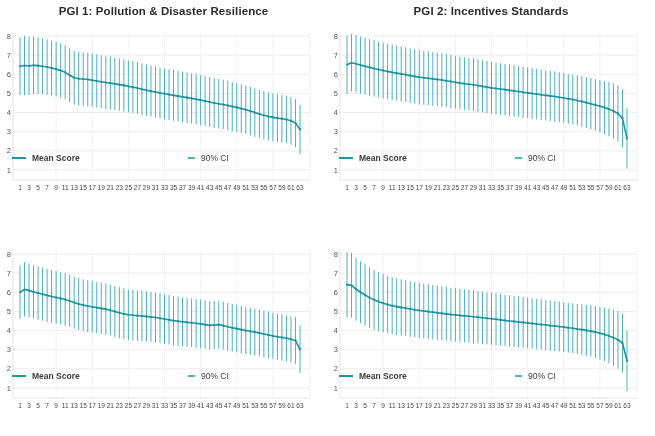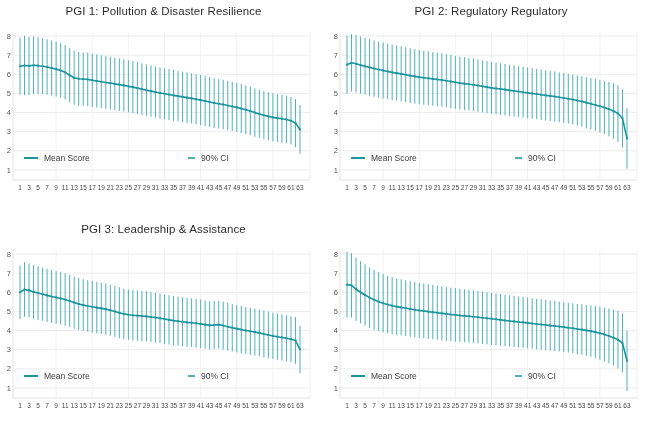--- a/index.html
+++ b/index.html
@@ -1,27 +1,27 @@
 <!DOCTYPE html>
 <html><head>
 <meta charset="utf-8">
 <style>
   html,body{margin:0;padding:0;background:#fff;}
   .dash{position:relative;width:655px;height:436px;background:#fff;overflow:hidden;
         display:grid;grid-template-columns:327px 328px;grid-template-rows:218px 218px;
         font-family:"Liberation Sans",sans-serif;}
   .panel{position:relative;width:100%;height:100%;background:#fff;}
   .title{position:absolute;top:5px;left:0;width:100%;margin:0;text-align:center;
-         font-size:11.5px;font-weight:400;color:#2d2d2d;letter-spacing:.1px;z-index:2;}
+         font-size:11.5px;font-weight:700;color:#2d2d2d;letter-spacing:.1px;z-index:2;}
   svg.plot{position:absolute;top:0;left:0;z-index:1;}
   .ytick{font:7.5px "Liberation Sans",sans-serif;fill:#555;}
   .xtick{font:6.5px "Liberation Sans",sans-serif;fill:#454545;}
   .legend{position:absolute;top:153px;left:0;width:100%;height:12px;z-index:3;}
   .li{position:absolute;display:flex;align-items:center;font-size:8.5px;color:#3c3c3c;white-space:nowrap;}
-  .li-mean{left:24px;}
+  .li-mean{left:12px;font-weight:bold;}
   .li-ci{left:188px;justify-content:flex-end;}
   .sw{display:inline-block;height:2px;margin-right:6px;}
   .sw-mean{width:14px;background:#1d95a0;}
   .sw-ci{width:7px;background:#4fb0b9;}
 </style>
 </head>
 <body>
 
 <div class="dash">
 
@@ -220,21 +220,21 @@
         <span>Mean Score</span>
       </span>
       <span class="li li-ci">
         <span class="sw sw-ci"></span>
         <span>90% CI</span>
       </span>
     </div>
   </section>
 
   <section class="panel">
-    <h2 class="title">PGI 2: Regulatory Regulatory</h2>
+    <h2 class="title">PGI 2: Incentives Standards</h2>
     <svg class="plot" width="327" height="218" viewBox="0 0 327 218">
         <line x1="56.128" x2="56.128" y1="32" y2="180" stroke="#f2f2f2" stroke-width="1"></line>
         <line x1="92.256" x2="92.256" y1="32" y2="180" stroke="#f2f2f2" stroke-width="1"></line>
         <line x1="128.38400000000001" x2="128.38400000000001" y1="32" y2="180" stroke="#f2f2f2" stroke-width="1"></line>
         <line x1="164.512" x2="164.512" y1="32" y2="180" stroke="#f2f2f2" stroke-width="1"></line>
         <line x1="200.64" x2="200.64" y1="32" y2="180" stroke="#f2f2f2" stroke-width="1"></line>
         <line x1="236.768" x2="236.768" y1="32" y2="180" stroke="#f2f2f2" stroke-width="1"></line>
         <line x1="272.896" x2="272.896" y1="32" y2="180" stroke="#f2f2f2" stroke-width="1"></line>
         <line x1="310" x2="310" y1="32" y2="180" stroke="#f0f0f0"></line>
         <line x1="13" x2="310" y1="36" y2="36" stroke="#ececec" stroke-width="1"></line>
@@ -421,21 +421,20 @@
         <span>Mean Score</span>
       </span>
       <span class="li li-ci">
         <span class="sw sw-ci"></span>
         <span>90% CI</span>
       </span>
     </div>
   </section>
 
   <section class="panel">
-    <h2 class="title">PGI 3: Leadership &amp; Assistance</h2>
     <svg class="plot" width="327" height="218" viewBox="0 0 327 218">
         <line x1="56.128" x2="56.128" y1="32" y2="180" stroke="#f2f2f2" stroke-width="1"></line>
         <line x1="92.256" x2="92.256" y1="32" y2="180" stroke="#f2f2f2" stroke-width="1"></line>
         <line x1="128.38400000000001" x2="128.38400000000001" y1="32" y2="180" stroke="#f2f2f2" stroke-width="1"></line>
         <line x1="164.512" x2="164.512" y1="32" y2="180" stroke="#f2f2f2" stroke-width="1"></line>
         <line x1="200.64" x2="200.64" y1="32" y2="180" stroke="#f2f2f2" stroke-width="1"></line>
         <line x1="236.768" x2="236.768" y1="32" y2="180" stroke="#f2f2f2" stroke-width="1"></line>
         <line x1="272.896" x2="272.896" y1="32" y2="180" stroke="#f2f2f2" stroke-width="1"></line>
         <line x1="310" x2="310" y1="32" y2="180" stroke="#f0f0f0"></line>
         <line x1="13" x2="310" y1="36" y2="36" stroke="#ececec" stroke-width="1"></line>

